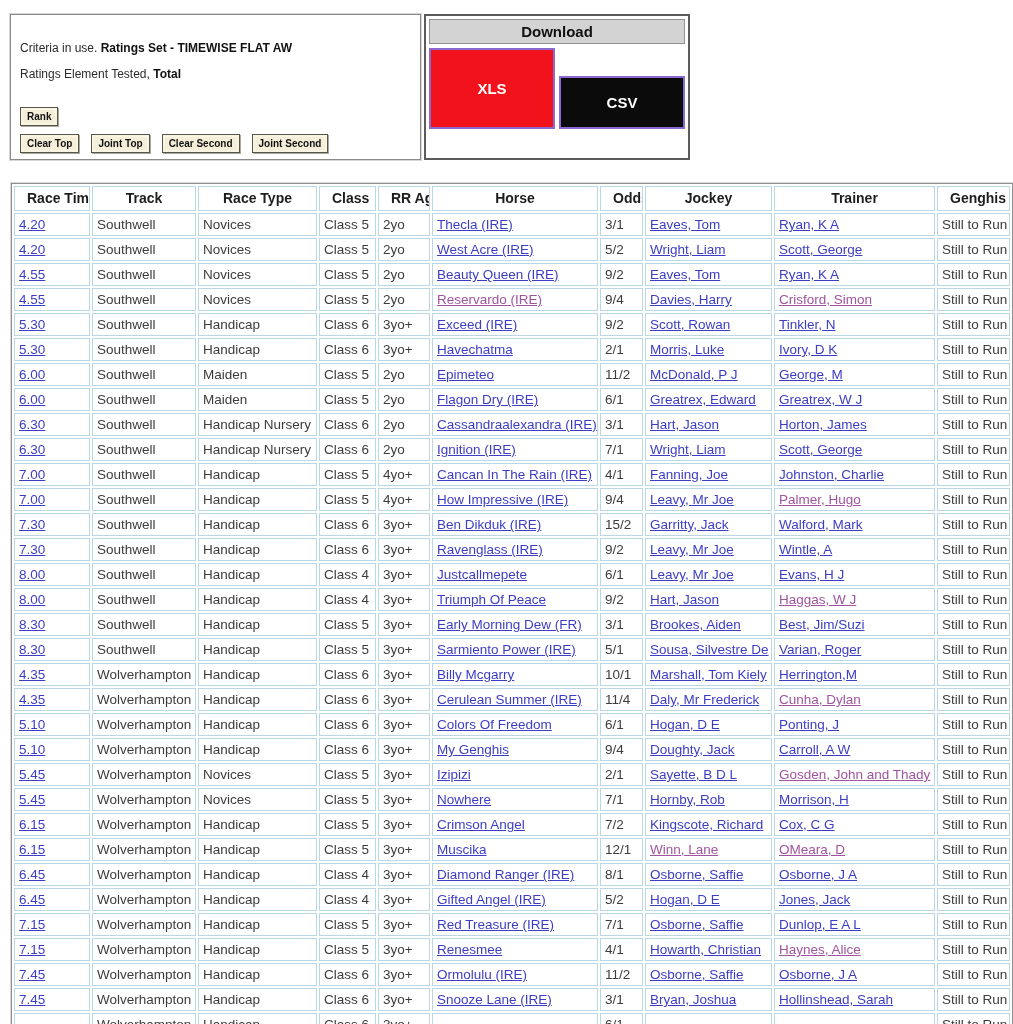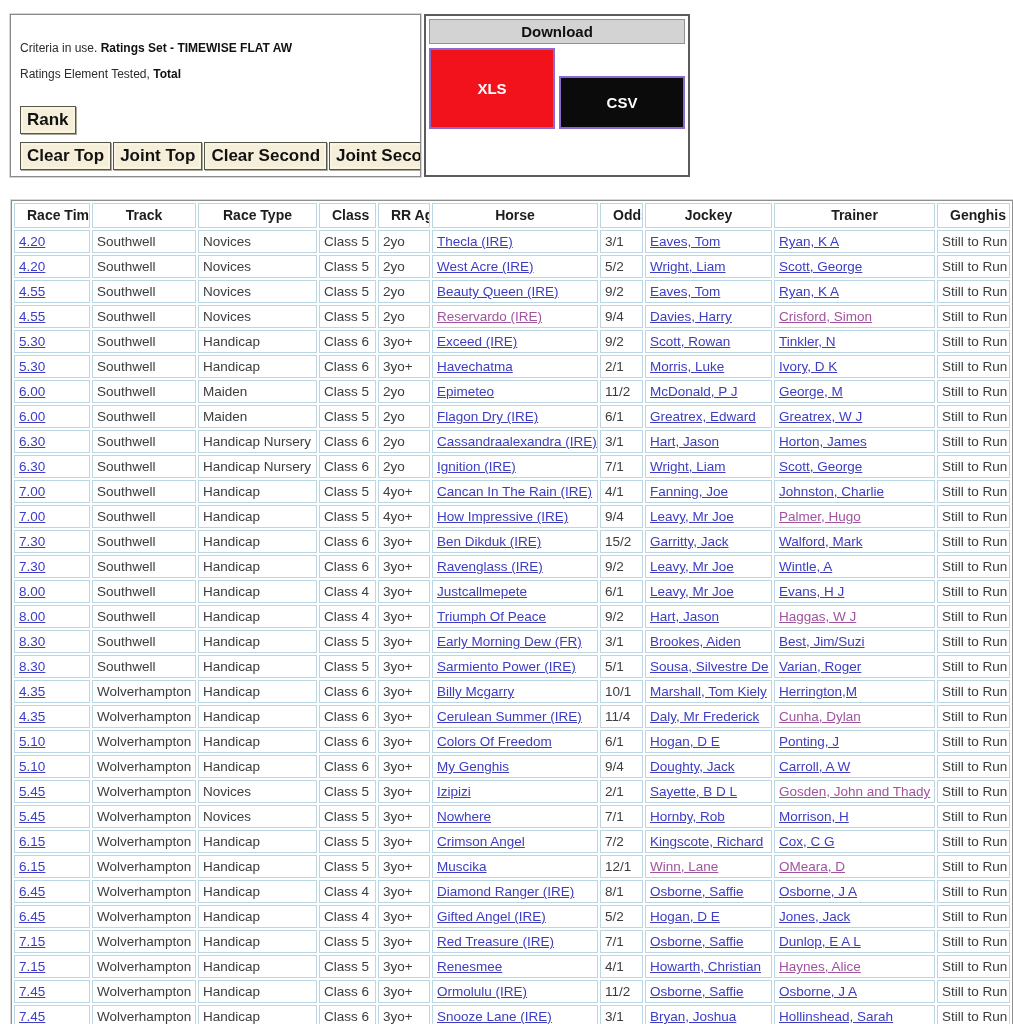--- a/index.html
+++ b/index.html
@@ -6,24 +6,24 @@
   body{width:1013px;font-family:"Liberation Sans","DejaVu Sans",sans-serif;color:#3c3c3c;}
 
   
   .top-wrap{display:flex;align-items:stretch;margin:14px 0 0 10px;gap:3px;}
   .criteria-box{width:396px;border:1px solid #8a8a8a;outline:1px solid #d6d6d6;background:#fff;
                 padding:6px 4px 6px 9px;overflow:hidden;}
   .criteria-text{margin-top:14px;font-size:12px;line-height:26px;color:#2b2b2b;white-space:nowrap;}
   .criteria-text b{color:#111;}
   .beige-btn{display:inline-block;background:#f5efda;border:1px solid #55554a;
              box-shadow:inset 0 0 0 2px #faf4e2,1px 1px 0 #a9a99c;
-             font-family:inherit;font-weight:700;font-size:17px;color:#111;
+             font-family:inherit;font-weight:700;font-size:10px;color:#111;
              padding:3px 6px;cursor:pointer;white-space:nowrap;}
   .rank-row{margin-top:19px;}
-  .btn-row{margin-top:8px;display:flex;gap:2px;}
+  .btn-row{margin-top:8px;display:flex;gap:12px;}
 
   .download-box{width:256px;border:2px solid #5c5c5c;background:#fff;padding:3px;}
   .download-header{background:#d3d3d3;border:1px solid #919191;text-align:center;
                    font-weight:700;font-size:15px;color:#111;padding:3px 0;}
   .dl-buttons{display:flex;gap:4px;margin-top:4px;}
   .dl-btn{flex:1;border:2px solid var(--dl-border);color:#fff;font-weight:700;font-size:15px;
           text-align:center;padding:16px 0;cursor:pointer;font-family:inherit;}
   .dl-xls{background:var(--xls-bg);}
   .dl-csv{background:var(--csv-bg);margin-top:28px;}
 

